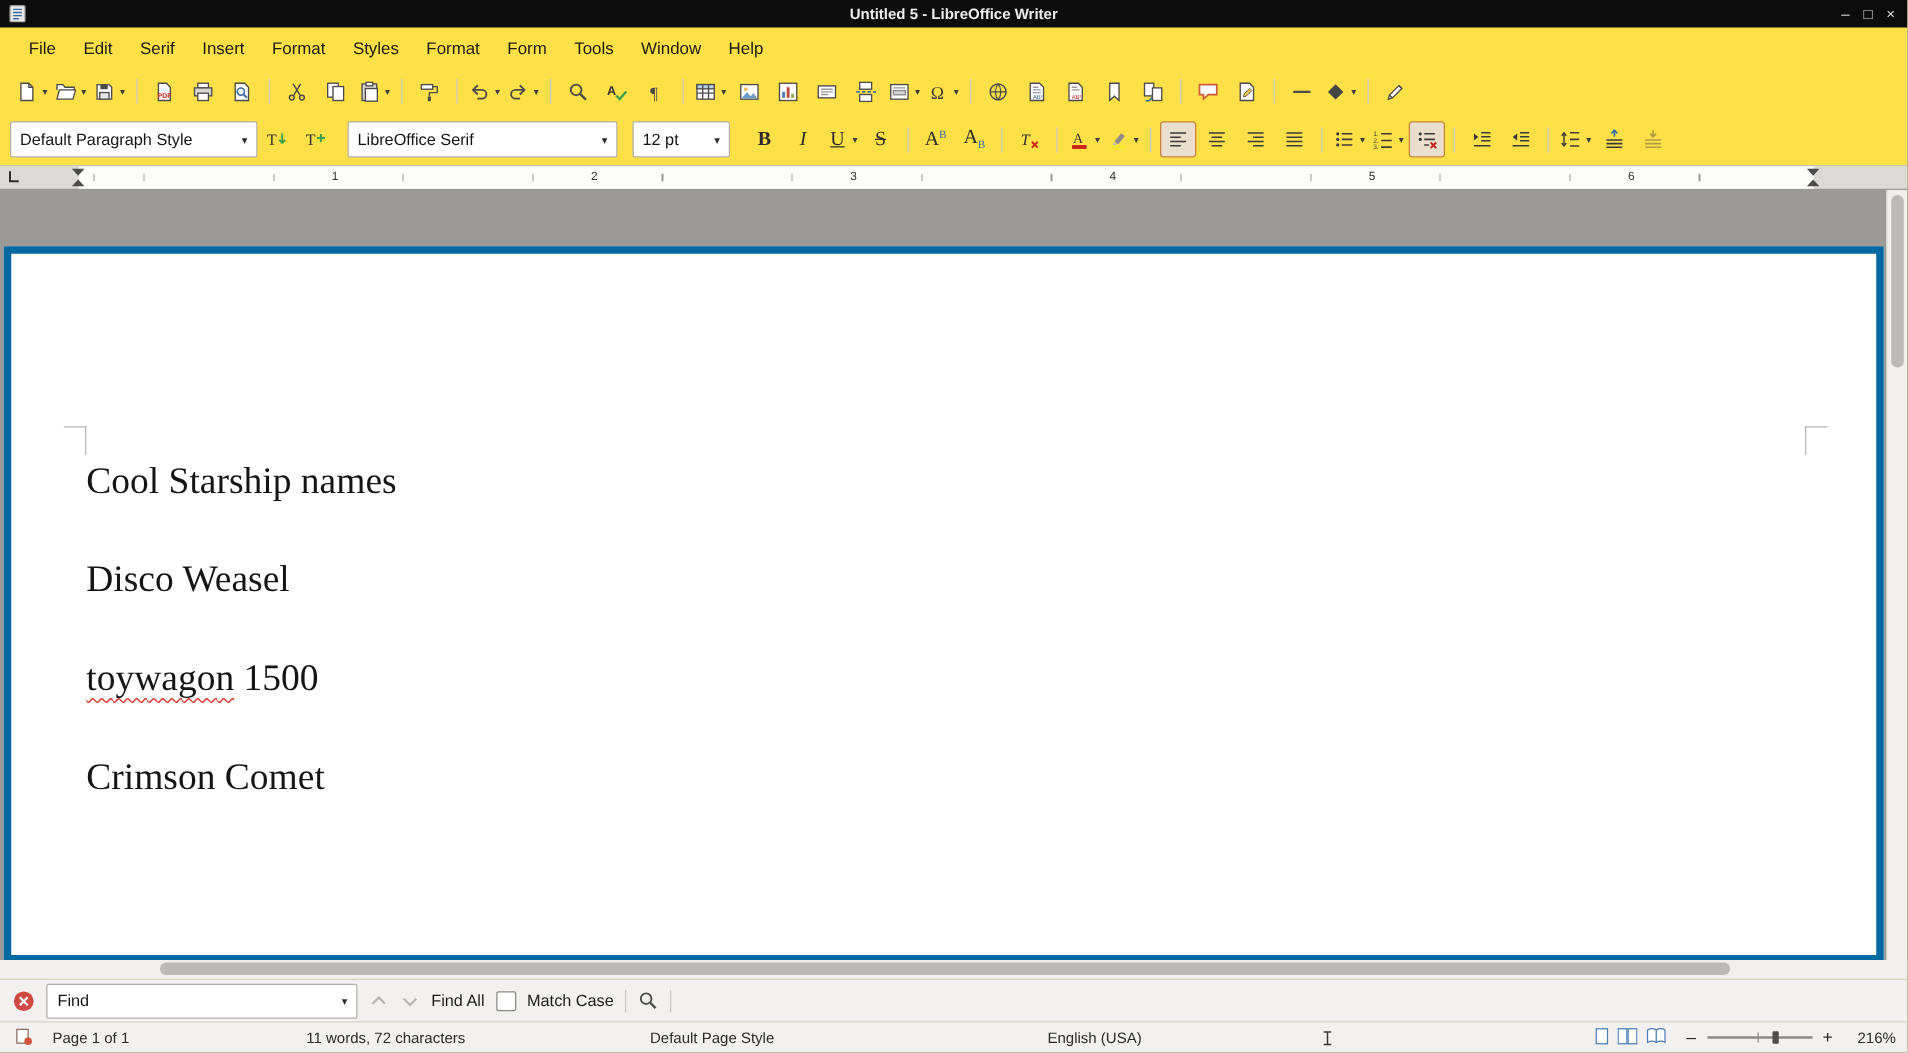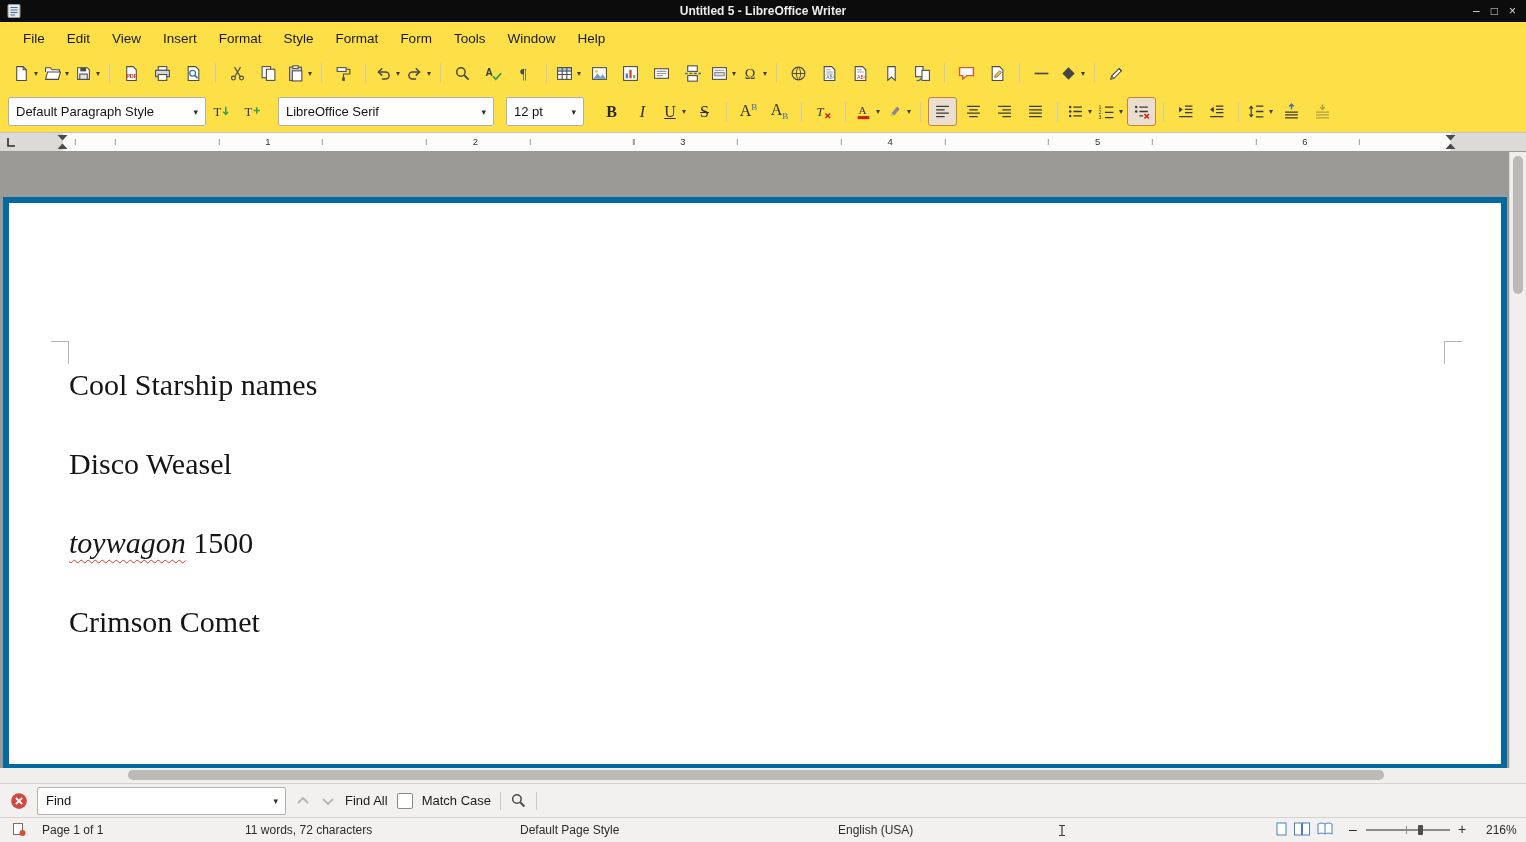--- a/index.html
+++ b/index.html
@@ -47,21 +47,21 @@
   .indent-marker{position:absolute;left:56px;top:1px;}
   .right-marker{position:absolute;left:1444px;top:1px;}
 
   
   .canvas{flex:1;position:relative;background:#9b9a97;overflow:hidden;}
   .page{position:absolute;left:3px;right:19px;top:45px;bottom:-2px;background:#fff;border:6px solid #0369a1;}
   .crop-l{position:absolute;left:42px;top:138px;width:17px;height:22px;border-top:1px solid #b5b5b5;border-right:1px solid #b5b5b5;}
   .crop-r{position:absolute;right:39px;top:138px;width:17px;height:22px;border-top:1px solid #b5b5b5;border-left:1px solid #b5b5b5;}
   .doc-text{position:absolute;left:60px;top:163px;right:60px;}
   .docline{margin:0 0 42px 0;font-family:"Liberation Serif",serif;font-size:30px;line-height:37px;color:#151515;}
-  .misspelled{text-decoration-line:underline;text-decoration-style:wavy;text-decoration-color:#d83a2e;text-decoration-thickness:1px;text-underline-offset:6px;font-style:italic;}
+  .misspelled{text-decoration-line:underline;text-decoration-style:wavy;text-decoration-color:#d83a2e;text-decoration-thickness:1px;text-underline-offset:6px;}
   .vscroll{position:absolute;right:0;top:0;bottom:0;width:16px;background:#f0efed;border-left:1px solid #dbd9d5;}
   .vthumb{position:absolute;left:3px;right:3px;top:4px;height:138px;background:#bcbab6;border-radius:6px;}
 
   
   .hscroll{height:15px;background:#f0efed;position:relative;flex:none;}
   .hthumb{position:absolute;left:128px;width:1256px;top:2px;height:10px;background:#bcbab6;border-radius:5px;}
 
   
   .findbar{height:33px;display:flex;align-items:center;background:#f2f1ef;border-top:1px solid #d5d3cf;padding-left:10px;gap:9px;flex:none;}
   .find-combo{width:237px;height:26px;background:#fff;border:1px solid #b2b0ac;border-radius:2px;display:flex;align-items:center;padding:0 2px 0 8px;flex:none;gap:28px;}
@@ -96,24 +96,24 @@
     <span class="win-controls" id="win-controls">
         <span>–</span>
         <span>□</span>
         <span>×</span>
       </span>
   </div>
 
   <div class="menubar" id="menubar">
       <span class="menu-item">File</span>
       <span class="menu-item">Edit</span>
-      <span class="menu-item">View</span>
+      <span class="menu-item">Serif</span>
       <span class="menu-item">Insert</span>
       <span class="menu-item">Format</span>
-      <span class="menu-item">Style</span>
+      <span class="menu-item">Styles</span>
       <span class="menu-item">Format</span>
       <span class="menu-item">Form</span>
       <span class="menu-item">Tools</span>
       <span class="menu-item">Window</span>
       <span class="menu-item">Help</span>
     </div>
 
   <div class="toolbar toolbar1" id="tb1">
       <span class="tbtn">
         <span class="ic">

